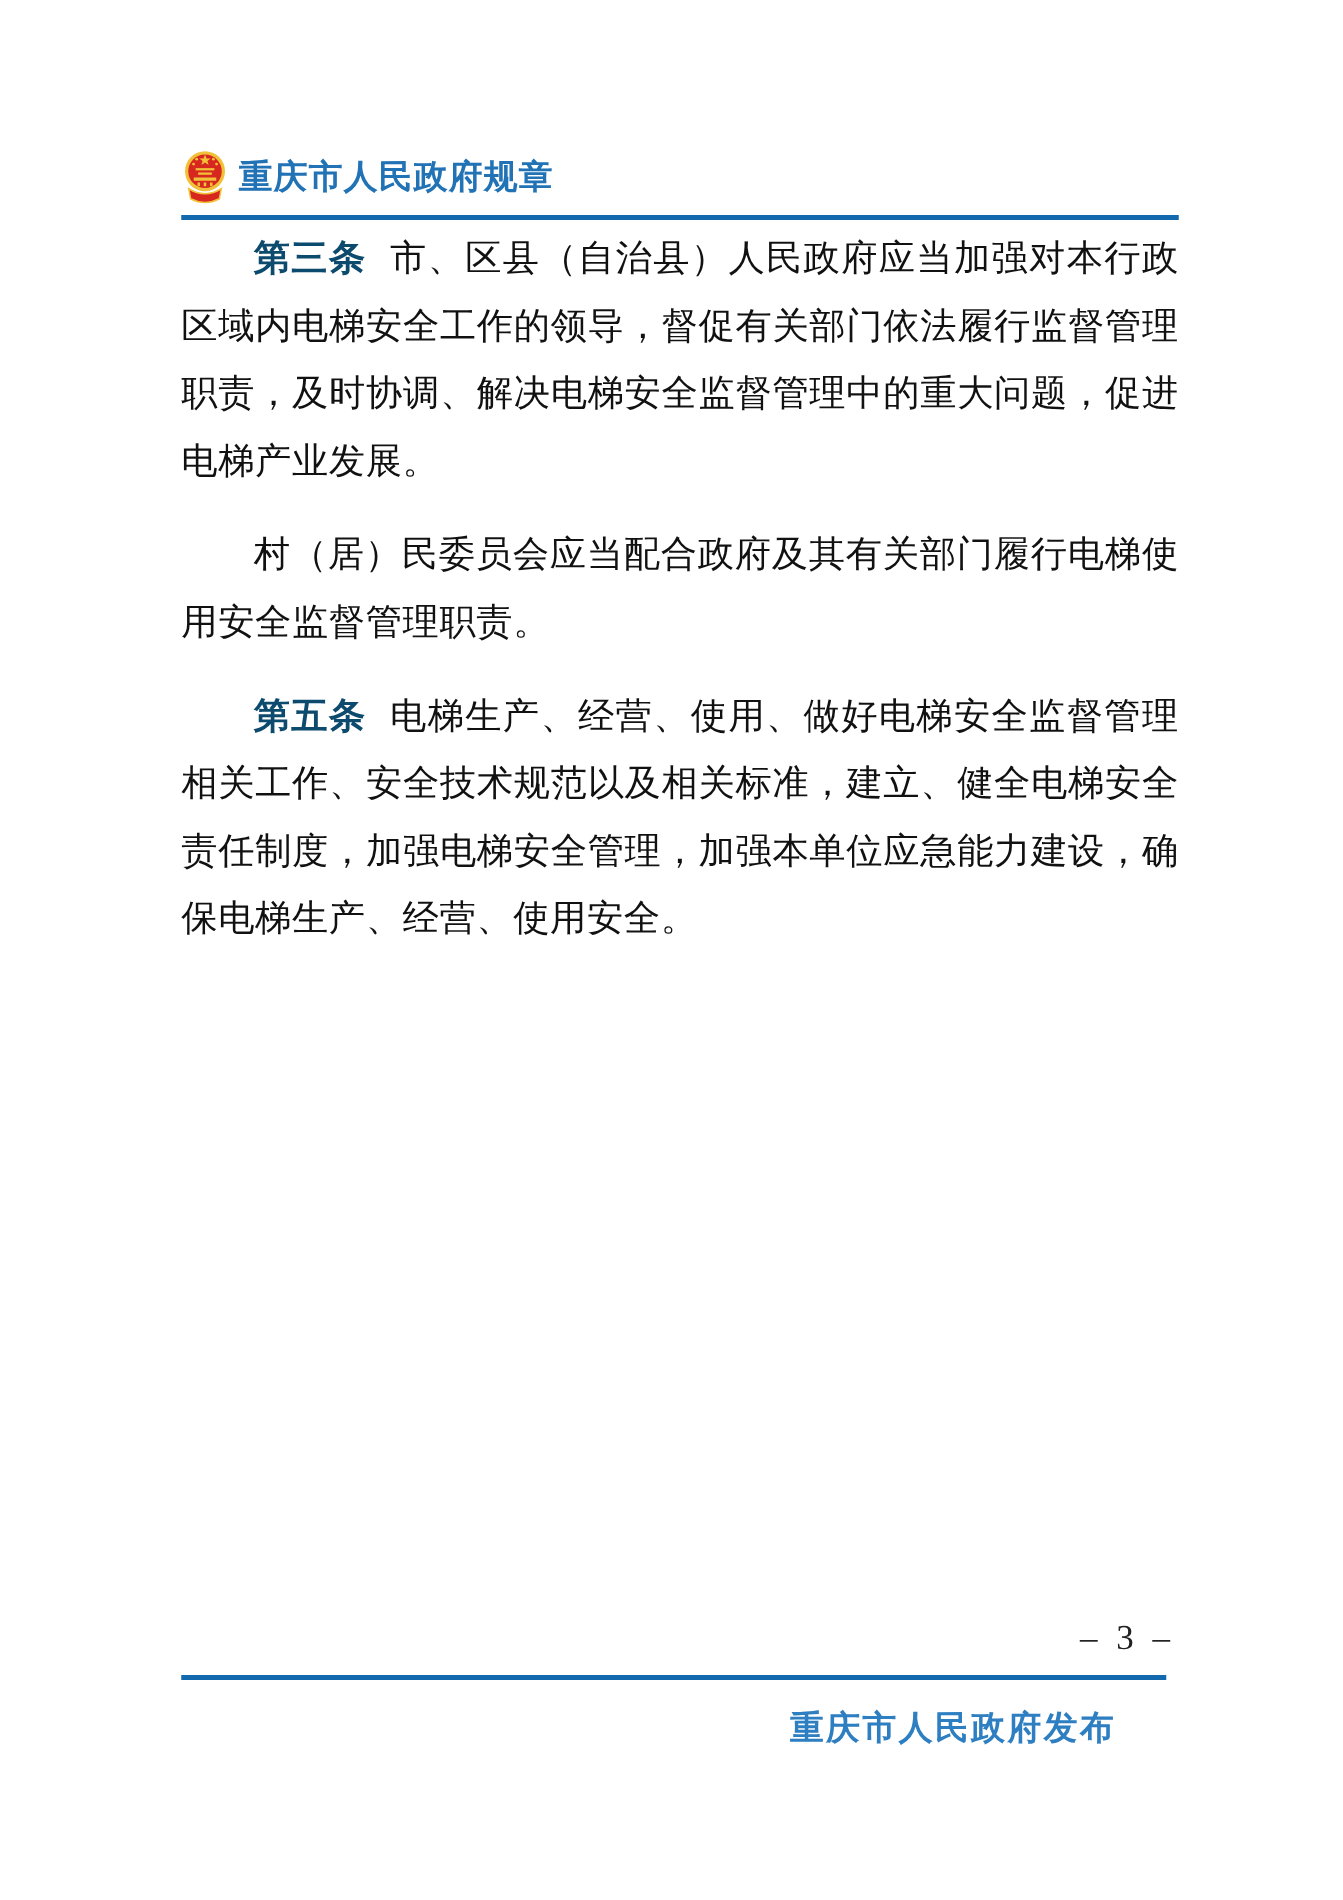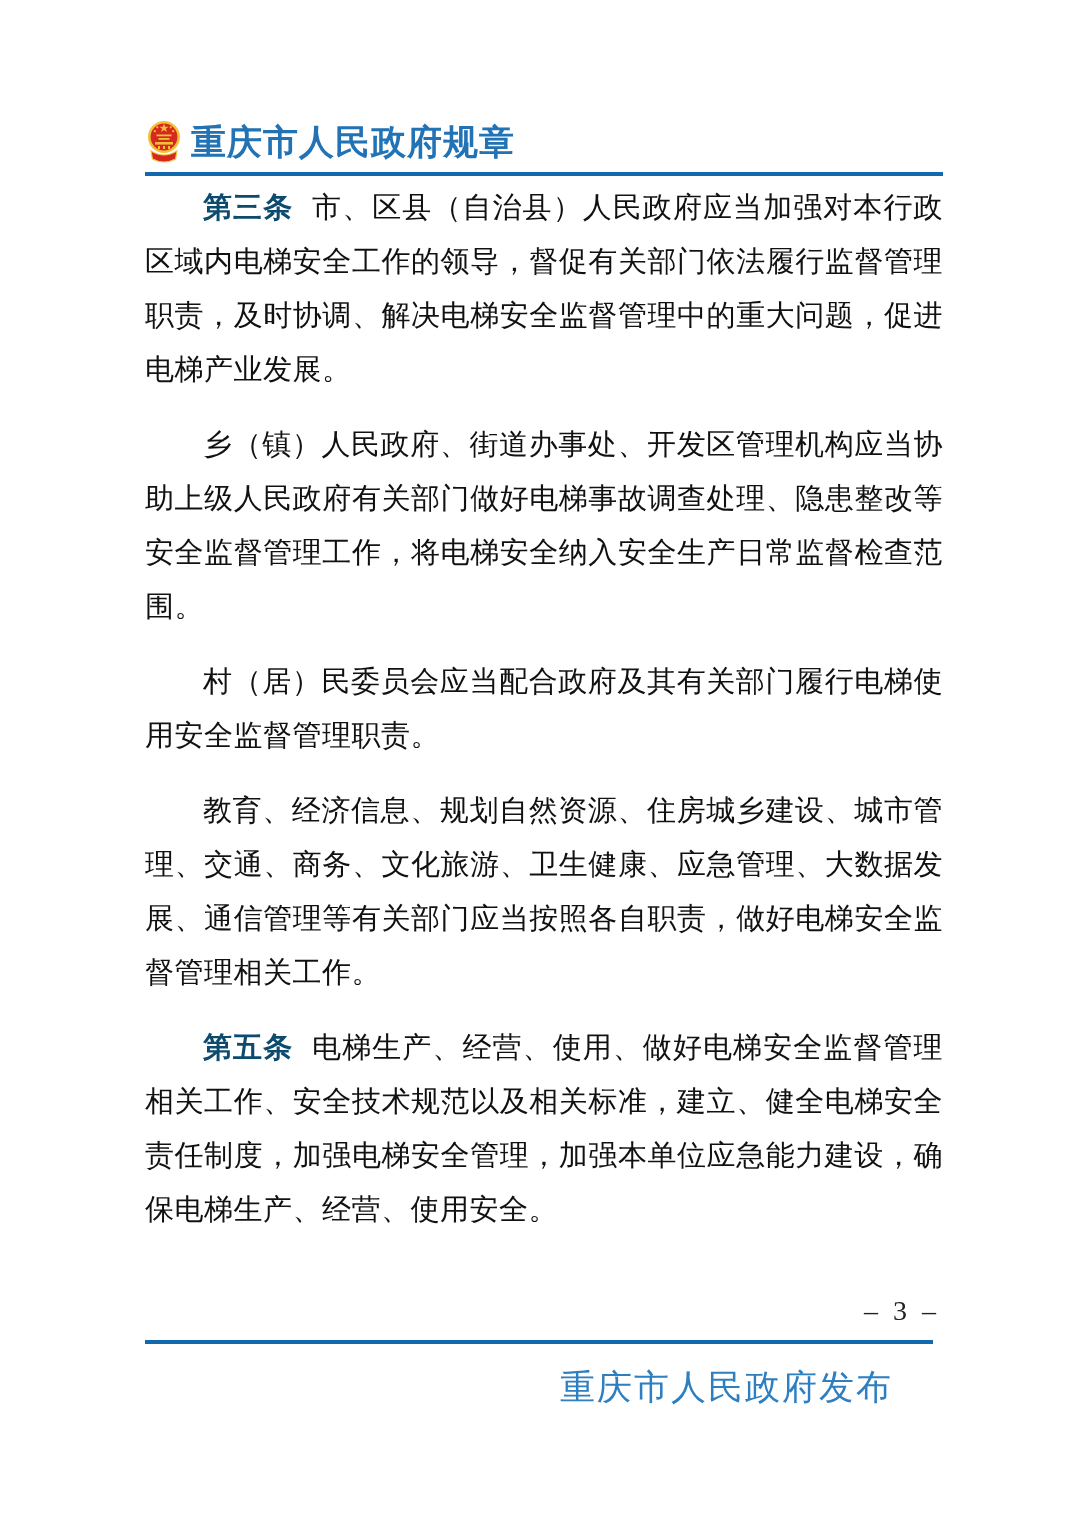--- a/index.html
+++ b/index.html
@@ -21,21 +21,21 @@
     top: 118px;
     width: 796px;
     display: flex;
     align-items: center;
     gap: 10px;
   }
   .emblem { width: 34px; height: 46px; flex: 0 0 auto; }
   .page-title {
     font-family: "Liberation Sans", sans-serif;
     font-weight: 700;
-    font-size: 35px;
+    font-size: 27px;
     letter-spacing: 1px;
     color: #2273b5;
     line-height: 1;
     white-space: nowrap;
   }
   .header-rule {
     position: absolute;
     left: 145px;
     top: 172px;
     width: 798px;
@@ -81,22 +81,22 @@
     left: 145px;
     top: 1340px;
     width: 788px;
     height: 4px;
     background: #1269ae;
   }
   .publisher {
     position: absolute;
     top: 1364px;
     right: 181px;
-    font-size: 35px;
-    font-weight: 400;
+    font-size: 27px;
+    font-weight: 700;
     letter-spacing: 2px;
     color: #2e7fc1;
     font-family: "Liberation Serif", serif;
     white-space: nowrap;
   }
 </style>
 </head>
 <body>
 
 <div class="page">
@@ -117,23 +117,21 @@
       <rect x="16" y="28" width="2" height="3" fill="#f2c13a"></rect>
       <rect x="21" y="28" width="2" height="3" fill="#f2c13a"></rect>
       <path d="M4,33 Q17,41 30,33 L28.5,41 Q17,47 5.5,41 Z" fill="#d6281e" stroke="#f2c13a" stroke-width="1.2"></path>
     </svg>
     <div class="page-title">重庆市人民政府规章</div>
   </div>
   <div class="header-rule"></div>
 
   <div class="doc-body">
     <p class="para"><span class="para-label">第三条</span><span>市、区县（自治县）人民政府应当加强对本行政区域内电梯安全工作的领导，督促有关部门依法履行监督管理职责，及时协调、解决电梯安全监督管理中的重大问题，促进电梯产业发展。</span></p>
-    <p class="para"><span class="para-label"></span><span>乡（镇）人民政府、街道办事处、开发区管理机构应当协助上级人民政府有关部门做好电梯事故调查处理、隐患整改等安全监督管理工作，将电梯安全纳入安全生产日常监督检查范围。</span></p>
     <p class="para"><span class="para-label"></span><span>村（居）民委员会应当配合政府及其有关部门履行电梯使用安全监督管理职责。</span></p>
-    <p class="para"><span class="para-label"></span><span>教育、经济信息、规划自然资源、住房城乡建设、城市管理、交通、商务、文化旅游、卫生健康、应急管理、大数据发展、通信管理等有关部门应当按照各自职责，做好电梯安全监督管理相关工作。</span></p>
     <p class="para"><span class="para-label">第五条</span><span>电梯生产、经营、使用、做好电梯安全监督管理相关工作、安全技术规范以及相关标准，建立、健全电梯安全责任制度，加强电梯安全管理，加强本单位应急能力建设，确保电梯生产、经营、使用安全。</span></p>
   </div>
 
   <div class="page-number">– 3 –</div>
   <div class="footer-rule"></div>
   <div class="publisher">重庆市人民政府发布</div>
 
 </div>
 
 </body></html>

